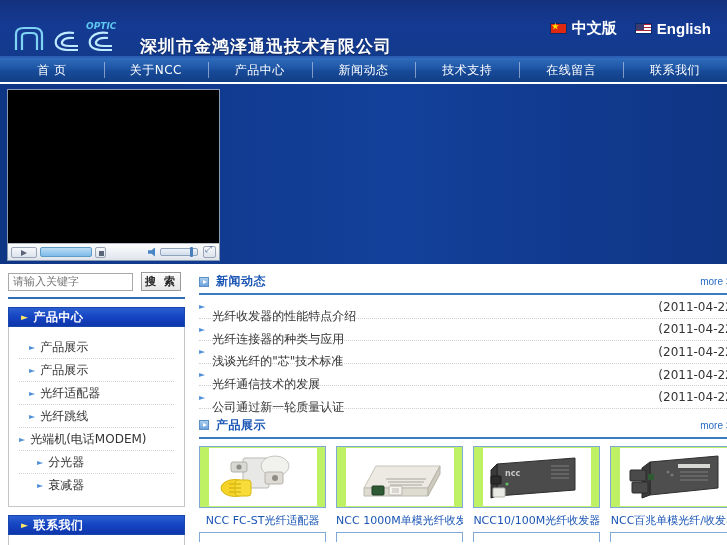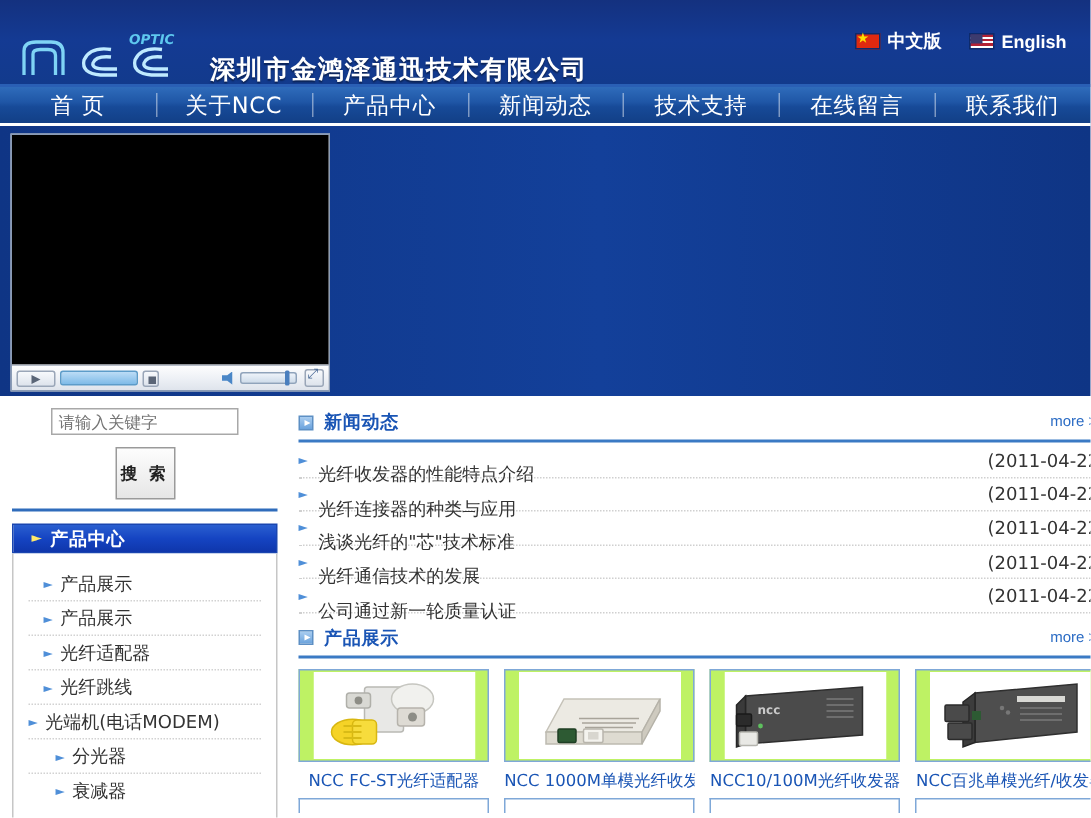--- a/index.html
+++ b/index.html
@@ -45,21 +45,21 @@
     white-space: nowrap;
     text-shadow: 0 1px 1px rgba(0,0,0,.4);
   }
   .lang-box {
     position: absolute;
     right: 16px; top: 19px;
     display: flex; align-items: center; gap: 18px;
   }
   .lang-item {
     display: flex; align-items: center; gap: 5px;
-    color: #ffffff; font-size: 12px; font-weight: bold;
+    color: #ffffff; font-size: 15px; font-weight: bold;
     cursor: pointer; white-space: nowrap;
   }
   .flag { width: 17px; height: 11px; display: inline-block; flex: 0 0 auto; border: 1px solid #0d2a6b; }
   .flag-cn { background: #de2910; position: relative; }
   .flag-cn::before {
     content: "★"; position: absolute; left: 1px; top: -3px;
     color: #ffde00; font-size: 8px; line-height: 11px;
   }
   .flag-us {
     background: repeating-linear-gradient(to bottom,
@@ -76,21 +76,21 @@
     height: 26px;
     background: #1a4fa0;
     background-image: linear-gradient(to bottom, #2f6cbb 0%, #1f56a6 42%, #174a98 55%, #123f86 100%);
     display: flex; align-items: stretch;
     border-bottom: 2px solid #ffffff;
   }
   .nav-item {
     flex: 1 1 0;
     display: flex; align-items: center; justify-content: center;
     color: #ffffff;
-    font-size: 15px;
+    font-size: 12px;
     font-family: "DejaVu Sans", "Liberation Sans", sans-serif;
     letter-spacing: .5px;
     position: relative;
     cursor: pointer;
     white-space: nowrap;
   }
   .nav-item + .nav-item::before {
     content: ""; position: absolute; left: 0; top: 4px; bottom: 4px;
     width: 1px; background: rgba(255,255,255,.45);
   }
@@ -183,32 +183,32 @@
   .col-left {
     width: 195px; flex: 0 0 195px;
     padding: 8px 10px 0 8px;
   }
   .col-right {
     flex: 1 1 auto;
     padding: 9px 10px 0 4px;
   }
 
   
-  .search-row { display: flex; align-items: center; gap: 8px; flex-direction: column; }
+  .search-row { display: flex; align-items: center; gap: 8px; }
   .search-input {
     width: 125px; height: 18px;
     border: 1px solid #a8a8a8;
     background: #ffffff;
     font-size: 11px;
     color: #555;
     padding: 0 4px;
     font-family: "DejaVu Sans", "Liberation Sans", sans-serif;
   }
   .search-btn {
-    width: 40px; height: 35px;
+    width: 40px; height: 19px;
     border: 1px solid #9a9a9a;
     background: linear-gradient(to bottom,#fdfdfd,#e6e6e6);
     font-size: 11px; font-weight: bold; color: #222;
     cursor: pointer; padding: 0;
     font-family: "DejaVu Sans", "Liberation Sans", sans-serif;
     letter-spacing: 2px;
   }
   .search-underline {
     margin-top: 6px; height: 2px; width: 100%;
     background: #2f6cbb;

